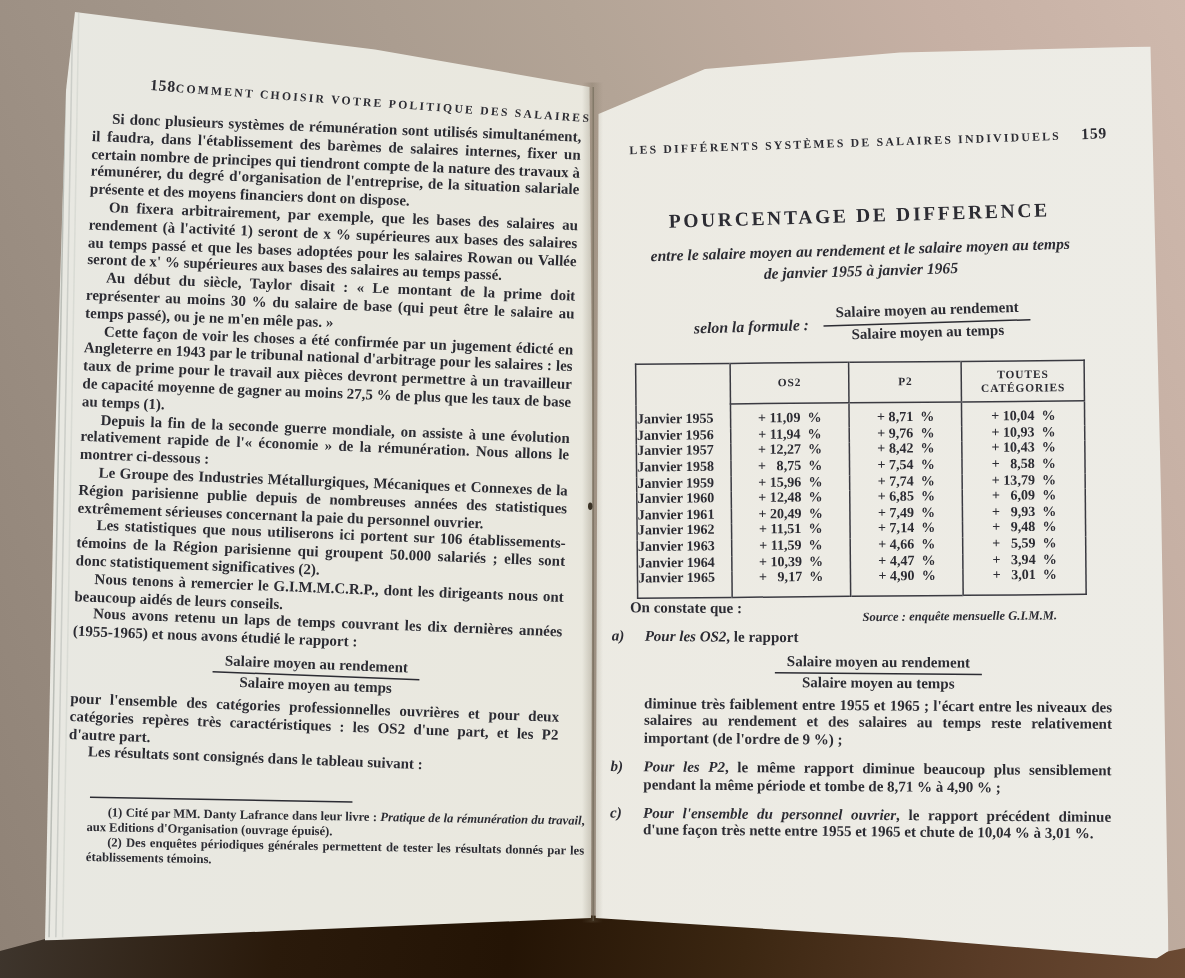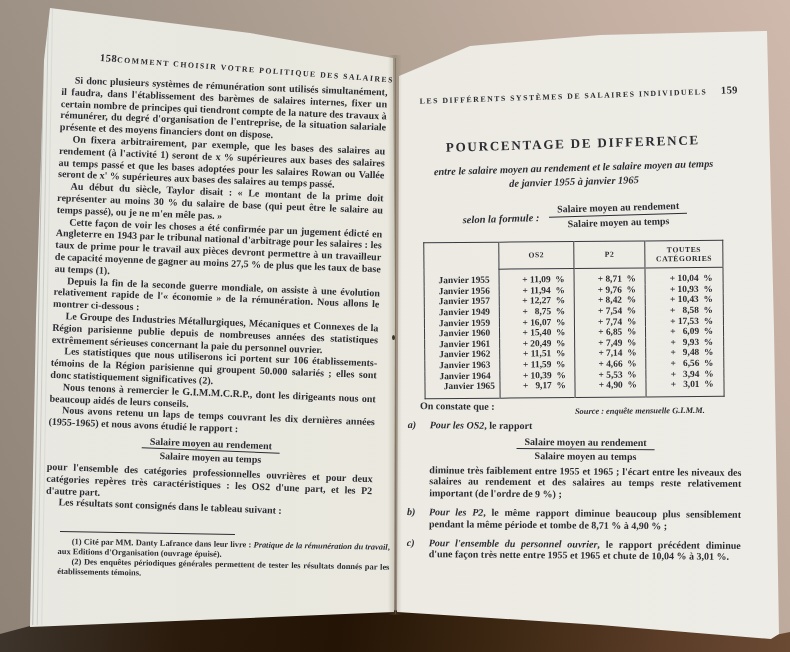--- a/index.html
+++ b/index.html
@@ -63,26 +63,26 @@
   .sec-subtitle{text-align:center;font-size:10.4px;font-weight:bold;font-style:italic;line-height:13.5px;margin:9px 0 0 0;}
   .formula-row{display:flex;justify-content:center;align-items:center;gap:10px;margin-top:15px;}
   .formula-label{font-size:10.5px;font-weight:bold;font-style:italic;}
   
   .rp-table-block{position:absolute;left:424px;top:241px;width:302px;transform:rotate(-0.5deg);transform-origin:center;}
   table.ratio{border-collapse:collapse;width:300px;border:1.4px solid #3a3a41;}
   table.ratio th,table.ratio td{padding:0;font-weight:bold;color:#2c2c33;}
   table.ratio th{font-size:7.6px;letter-spacing:.6px;padding:5px 2px 4px 2px;line-height:8.6px;font-weight:bold;}
   table.ratio th.vline,table.ratio td.vline{border-left:1px solid #3a3a41;}
   table.ratio th.hline{border-bottom:1px solid #3a3a41;}
-  table.ratio td{font-size:9.4px;line-height:10.6px;white-space:pre;padding-left:14px;}
+  table.ratio td{font-size:9.4px;line-height:10.6px;white-space:pre;}
   td.rowlabel{padding-left:8px;width:62px;}
   td.val{text-align:center;margin-left:36px;}
   col.c-os2{width:80px;}col.c-p2{width:76px;}col.c-tc{width:82px;}
   tr.first td{padding-top:5px;}
-  tr.last td{padding-bottom:6px;text-align:center;}
+  tr.last td{padding-bottom:6px;}
   .source-line{text-align:right;margin:9px 22px 0 0;font-size:8.4px;font-weight:bold;font-style:italic;}
   
   .rp-obs{position:absolute;left:406px;top:400px;width:336px;transform:rotate(0.5deg);transform-origin:0 0;
     font-size:10px;line-height:11.8px;font-weight:bold;text-align:justify;}
   .obs-intro{margin:0 0 7px 0;text-indent:14px;text-align:left;}
   .obs-item{position:relative;padding-left:24px;margin-top:7px;}
   .obs-marker{position:absolute;left:2px;top:0;font-style:italic;}
   .obs-lead{font-style:italic;}
   .obs-cont{margin-top:2px;}
 </style>
@@ -179,59 +179,59 @@
             <td class="val vline">+ 9,76  %</td>
             <td class="val vline">+ 10,93  %</td>
           </tr>
           <tr>
             <td class="rowlabel">Janvier 1957</td>
             <td class="val vline">+ 12,27  %</td>
             <td class="val vline">+ 8,42  %</td>
             <td class="val vline">+ 10,43  %</td>
           </tr>
           <tr>
-            <td class="rowlabel">Janvier 1949</td>
+            <td class="rowlabel">Janvier 1958</td>
             <td class="val vline">+   8,75  %</td>
             <td class="val vline">+ 7,54  %</td>
             <td class="val vline">+   8,58  %</td>
           </tr>
           <tr>
             <td class="rowlabel">Janvier 1959</td>
-            <td class="val vline">+ 16,07  %</td>
+            <td class="val vline">+ 15,96  %</td>
             <td class="val vline">+ 7,74  %</td>
-            <td class="val vline">+ 17,53  %</td>
+            <td class="val vline">+ 13,79  %</td>
           </tr>
           <tr>
             <td class="rowlabel">Janvier 1960</td>
-            <td class="val vline">+ 15,40  %</td>
+            <td class="val vline">+ 12,48  %</td>
             <td class="val vline">+ 6,85  %</td>
             <td class="val vline">+   6,09  %</td>
           </tr>
           <tr>
             <td class="rowlabel">Janvier 1961</td>
             <td class="val vline">+ 20,49  %</td>
             <td class="val vline">+ 7,49  %</td>
             <td class="val vline">+   9,93  %</td>
           </tr>
           <tr>
             <td class="rowlabel">Janvier 1962</td>
             <td class="val vline">+ 11,51  %</td>
             <td class="val vline">+ 7,14  %</td>
             <td class="val vline">+   9,48  %</td>
           </tr>
           <tr>
             <td class="rowlabel">Janvier 1963</td>
             <td class="val vline">+ 11,59  %</td>
             <td class="val vline">+ 4,66  %</td>
-            <td class="val vline">+   6,56  %</td>
+            <td class="val vline">+   5,59  %</td>
           </tr>
           <tr>
             <td class="rowlabel">Janvier 1964</td>
             <td class="val vline">+ 10,39  %</td>
-            <td class="val vline">+ 5,53  %</td>
+            <td class="val vline">+ 4,47  %</td>
             <td class="val vline">+   3,94  %</td>
           </tr>
           <tr class="last">
             <td class="rowlabel">Janvier 1965</td>
             <td class="val vline">+   9,17  %</td>
             <td class="val vline">+ 4,90  %</td>
             <td class="val vline">+   3,01  %</td>
           </tr>
         </tbody>
       </table>

